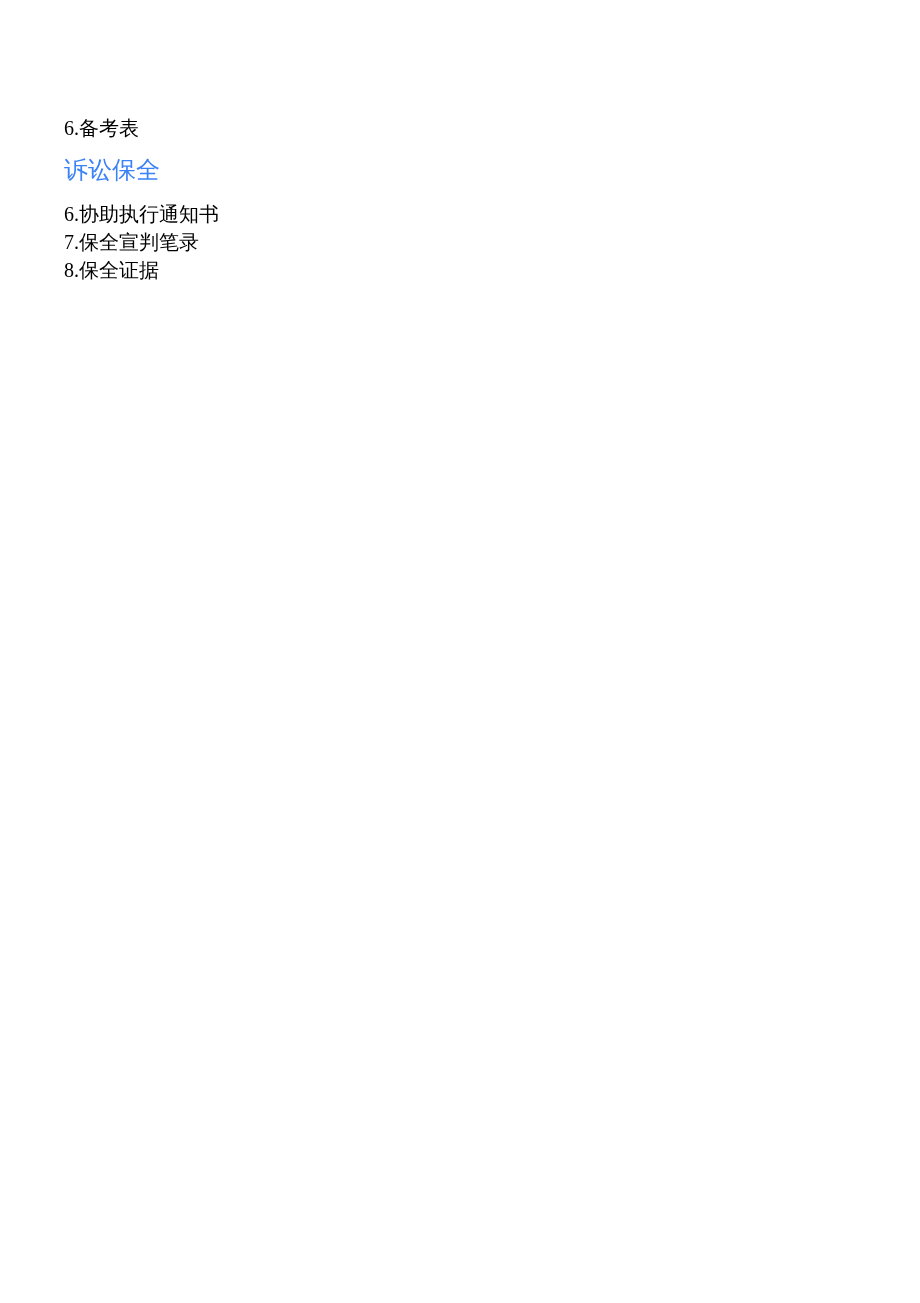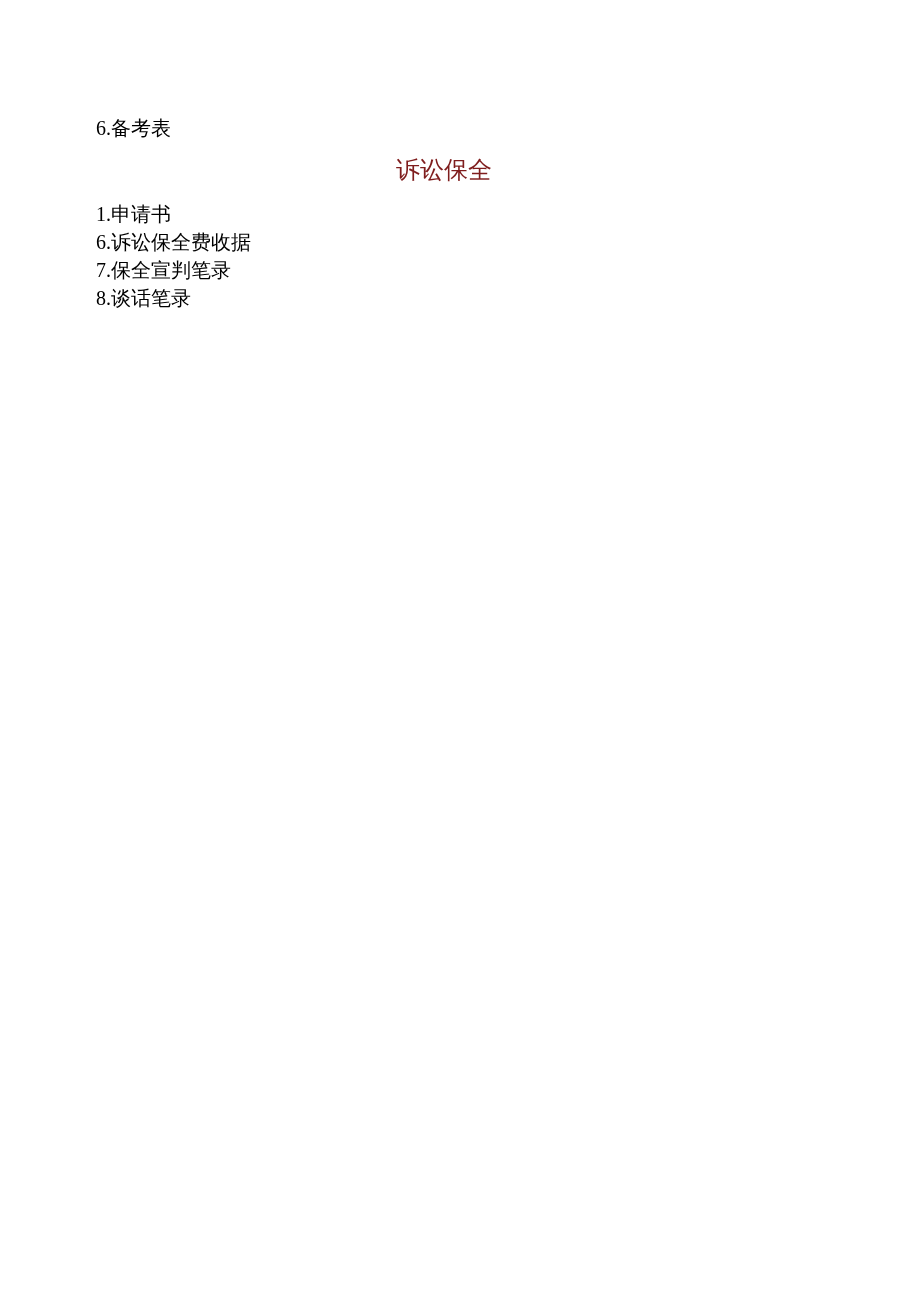--- a/index.html
+++ b/index.html
@@ -8,54 +8,51 @@
       box-sizing: border-box;
     }
     body {
       width: 920px;
       height: 1303px;
       background: #ffffff;
       font-family: "SimSun", "宋体", serif;
       position: relative;
     }
     .page-content {
-      padding: 114px 128px 0 96px;
+      padding: 114px 128px 0 64px;
     }
     .list-item {
       font-size: 20px;
       line-height: 28px;
       color: #000000;
     }
     .list-item .num {
       font-family: "Times New Roman", serif;
     }
     .section-title {
-      text-align: center;
+      text-align: left;
       font-size: 24px;
       line-height: 40px;
-      color: #7f1d1d;
+      color: #3b82f6;
       margin-top: 8px;
       margin-bottom: 10px;
     }
   </style>
 </head>
 <body>
 
 <div class="page-content">
   <div class="list-item">
     <span class="num">6.</span><span>备考表</span>
   </div>
 
   <div class="section-title">诉讼保全</div>
 
   <div class="list-item">
-    <span class="num">1.</span><span>申请书</span>
-  </div>
-  <div class="list-item">
-    <span class="num">6.</span><span>诉讼保全费收据</span>
+    <span class="num">6.</span><span>协助执行通知书</span>
   </div>
   <div class="list-item">
     <span class="num">7.</span><span>保全宣判笔录</span>
   </div>
   <div class="list-item">
-    <span class="num">8.</span><span>谈话笔录</span>
+    <span class="num">8.</span><span>保全证据</span>
   </div>
 </div>
 
 </body></html>

